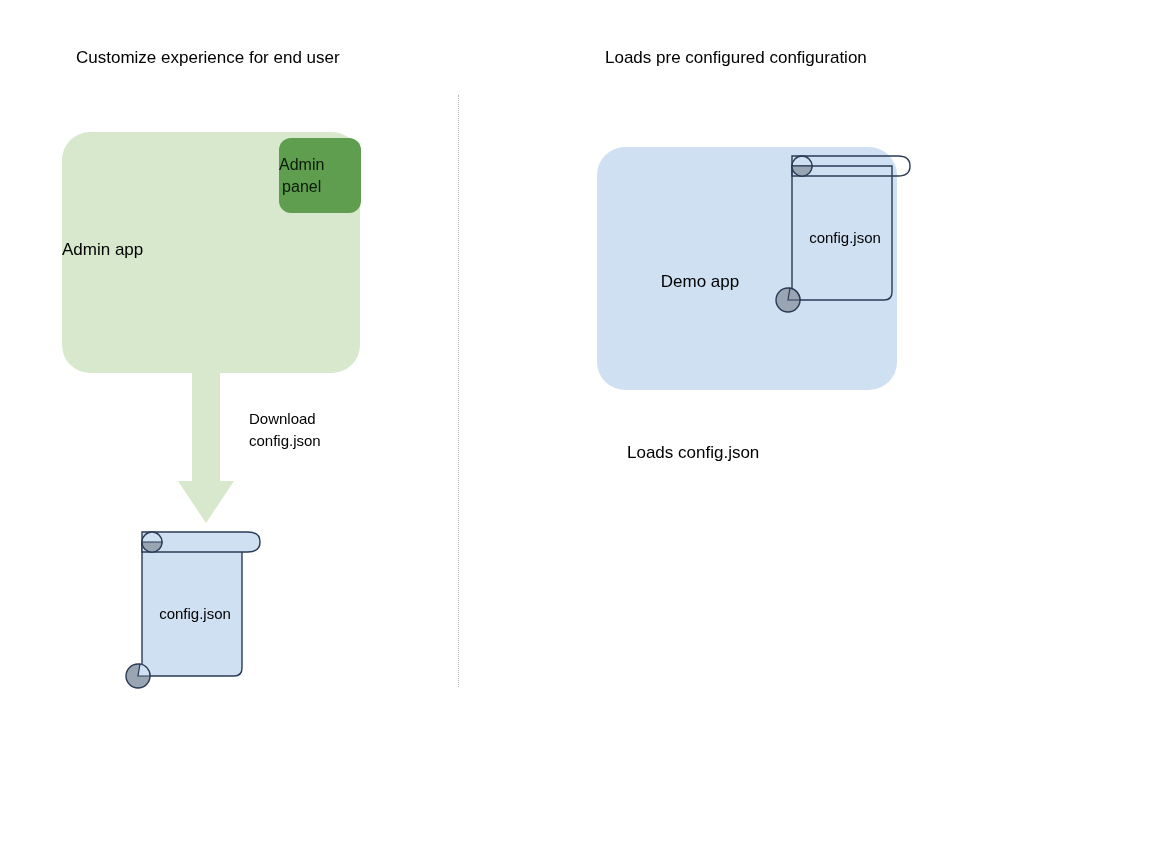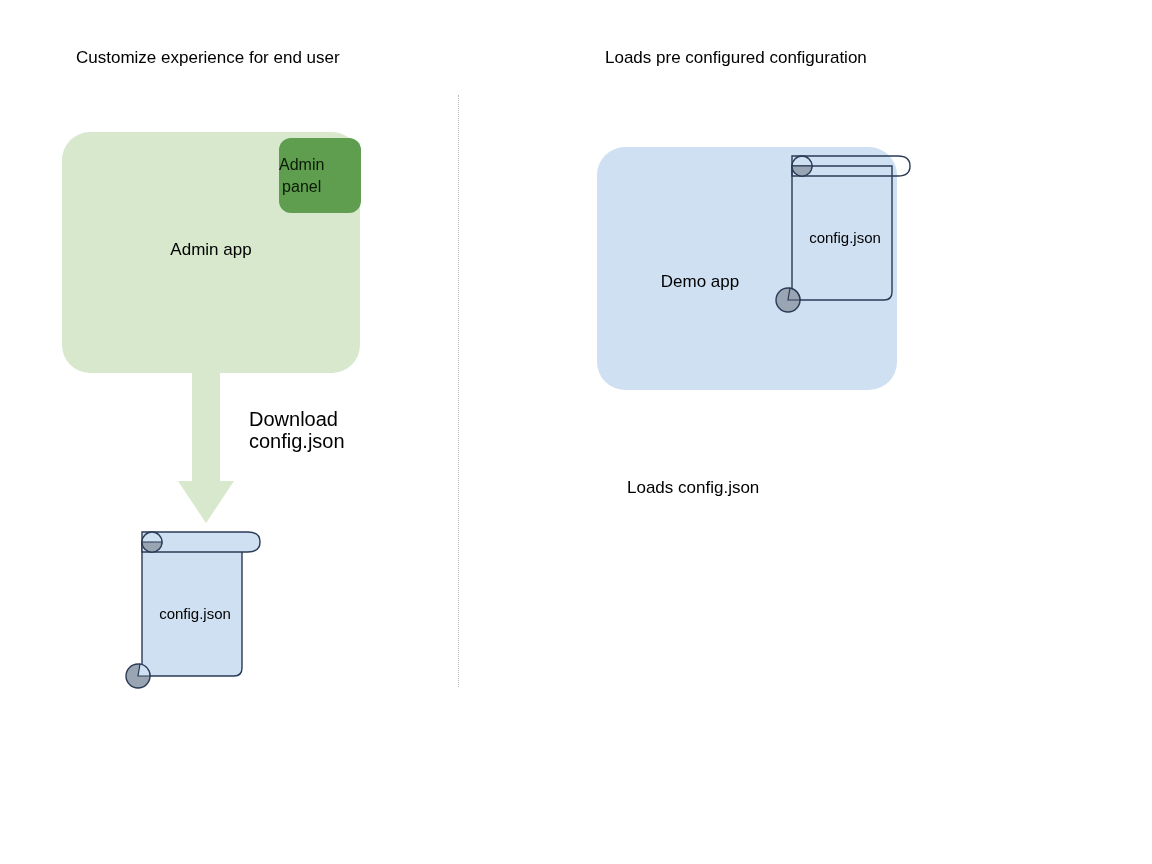--- a/index.html
+++ b/index.html
@@ -47,21 +47,20 @@
     width: 298px;
     height: 241px;
     background: #d7e8cd;
     border-radius: 28px;
   }
   .admin-app-label {
     position: absolute;
     left: 0;
     top: 108px;
     width: 298px;
-    text-align: center;
     font-size: 17px;
     color: #000000;
   }
   .admin-panel {
     position: absolute;
     left: 279px;
     top: 138px;
     width: 82px;
     height: 75px;
     background: #5e9e4e;
@@ -83,21 +82,21 @@
     position: absolute;
     left: 176px;
     top: 371px;
     width: 60px;
     height: 155px;
   }
   .arrow-label {
     position: absolute;
     left: 249px;
     top: 408px;
-    font-size: 20px;
+    font-size: 15px;
     line-height: 22px;
     color: #000000;
     white-space: pre-line;
   }
 
   
   .scroll { position: absolute; }
   .scroll-label {
     position: absolute;
     font-size: 15px;
@@ -131,21 +130,20 @@
     font-size: 17px;
     color: #000000;
   }
   .loads-label {
     position: absolute;
     left: 627px;
     top: 443px;
     font-size: 17px;
     color: #000000;
     white-space: nowrap;
-    margin-top: 35px;
   }
 </style>
 </head>
 <body>
 
 <div class="canvas">
 
   <div class="title" id="title-left">Customize experience for end user</div>
 
   <div class="title" id="title-right">Loads pre configured configuration</div>

